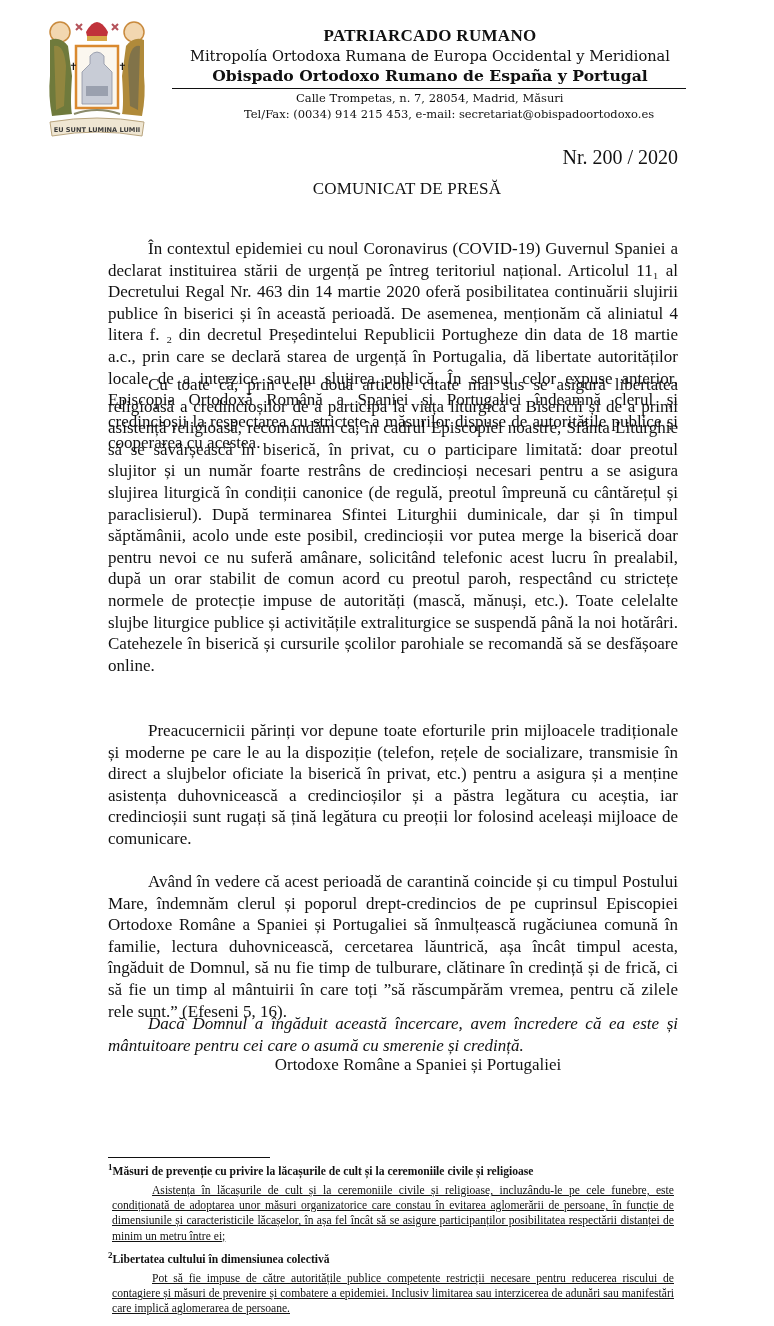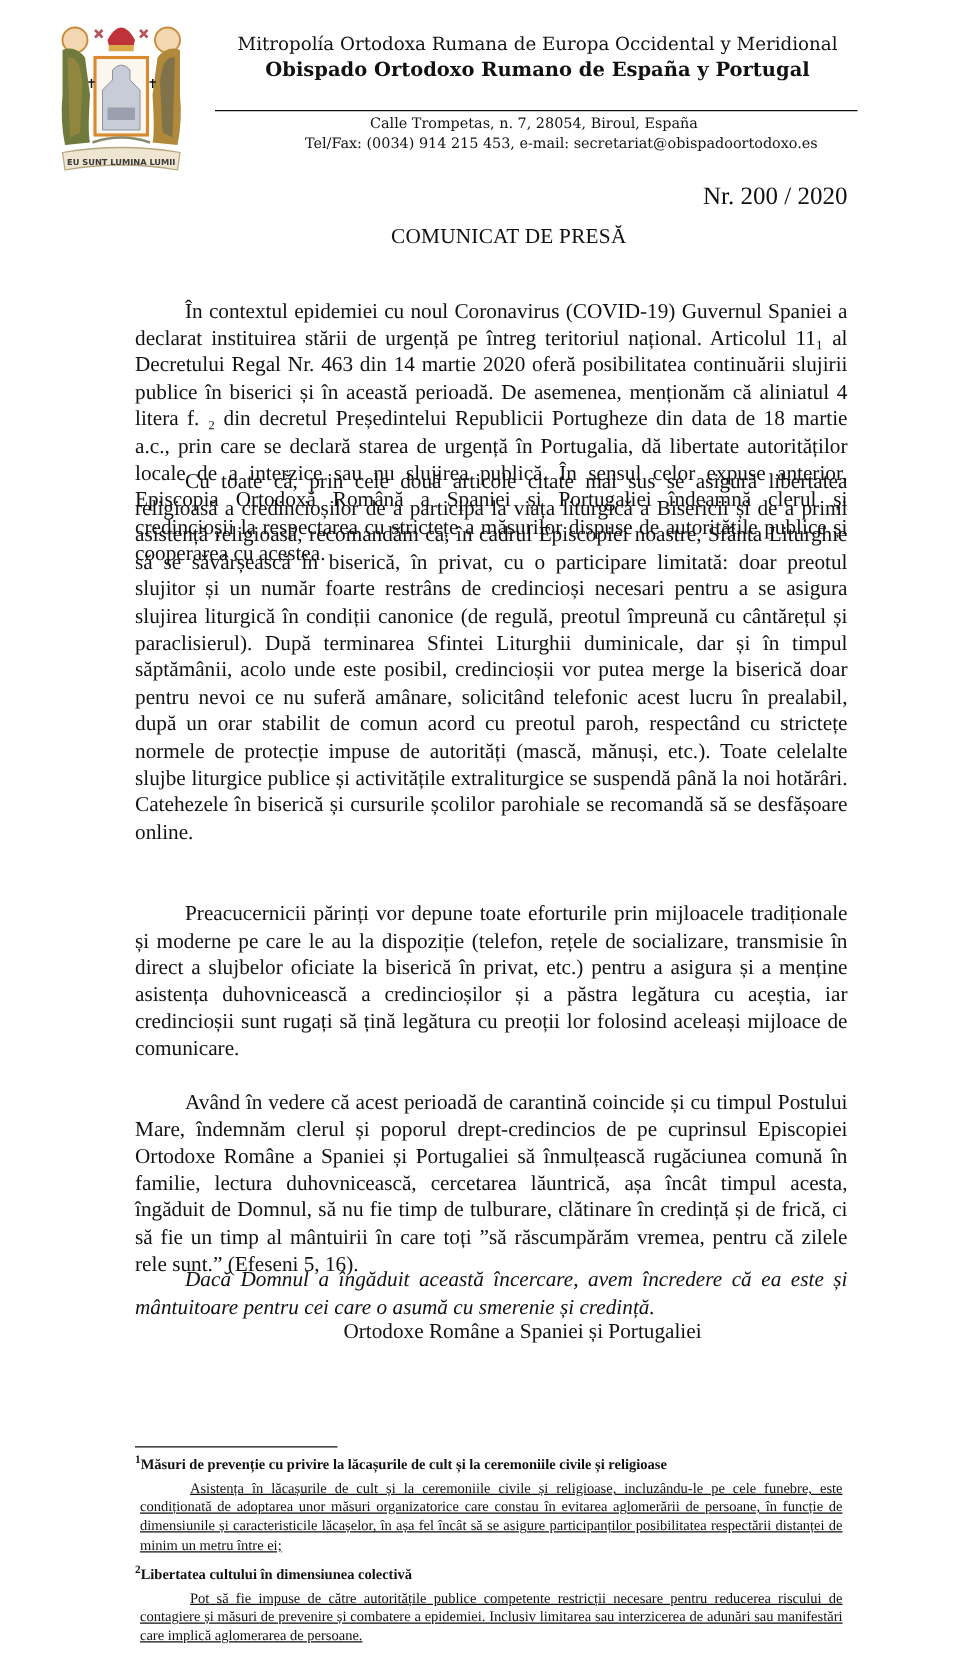--- a/index.html
+++ b/index.html
@@ -54,25 +54,26 @@
   <text x="31" y="64" font-size="10" font-family="DejaVu Sans, sans-serif" fill="#111">✝</text>
   <text x="80" y="64" font-size="10" font-family="DejaVu Sans, sans-serif" fill="#111">✝</text>
 
   <path d="M36 108 Q59 100 82 108" stroke="#8a8a6a" stroke-width="2" fill="none"></path>
 
   <path d="M12 116 Q59 108 106 116 L104 130 Q59 122 14 130 Z" fill="#efe6d2" stroke="#b9a57f" stroke-width="1"></path>
   <text x="59" y="126" text-anchor="middle" font-size="6.6" font-family="DejaVu Sans, sans-serif" font-weight="bold" fill="#3b3b3b">EU SUNT LUMINA LUMII</text>
 </svg>
 
 <div class="header">
+  <div class="h-patri">PATRIARCADO  RUMANO</div>
   <div class="h-mitro">Mitropolía Ortodoxa Rumana de Europa Occidental y Meridional</div>
   <div class="h-obis">Obispado Ortodoxo Rumano de España y Portugal</div>
 </div>
 <div class="h-rule"></div>
-<div class="h-addr h-addr1" style="font-family:'DejaVu Serif', serif;">Calle Trompetas, n. 7, 28054, Biroul, España</div>
+<div class="h-addr h-addr1" style="font-family:'DejaVu Serif', serif;">Calle Trompetas, n. 7, 28054, Madrid, Măsuri</div>
 <div class="h-addr h-addr2" style="font-family:'DejaVu Serif', serif;">Tel/Fax: (0034) 914 215 453,  e-mail: secretariat@obispadoortodoxo.es</div>
 
 <div class="nr">Nr. 200 / 2020</div>
 <div class="title">COMUNICAT DE PRESĂ</div>
 
 <div class="body-text p1">
     <p>În contextul epidemiei cu noul Coronavirus (COVID-19) Guvernul Spaniei a declarat instituirea stării de urgență pe întreg teritoriul național. Articolul 11₁ al Decretului Regal Nr. 463 din 14 martie 2020 oferă posibilitatea continuării slujirii publice în biserici și în această perioadă. De asemenea, menționăm că aliniatul 4 litera f. ₂ din decretul Președintelui Republicii Portugheze din data de 18 martie a.c., prin care se declară starea de urgență în Portugalia, dă libertate autorităților locale de a interzice sau nu slujirea publică. În sensul celor expuse anterior, Episcopia Ortodoxă Română a Spaniei și Portugaliei îndeamnă clerul și credincioșii la respectarea cu strictețe a măsurilor dispuse de autoritățile publice și cooperarea cu acestea.</p>
   </div>
 <div class="body-text p2">
     <p>Cu toate că, prin cele două articole citate mai sus se asigură libertatea religioasă a credincioșilor de a participa la viața liturgică a Bisericii și de a primi asistență religioasă, recomandăm ca, în cadrul Episcopiei noastre, Sfânta Liturghie să se săvârșească în biserică, în privat, cu o participare limitată: doar preotul slujitor și un număr foarte restrâns de credincioși necesari pentru a se asigura slujirea liturgică în condiții canonice (de regulă, preotul împreună cu cântărețul  și paraclisierul). După terminarea Sfintei Liturghii duminicale, dar și în timpul săptămânii, acolo unde este posibil, credincioșii vor putea merge la biserică doar pentru nevoi ce nu suferă amânare, solicitând telefonic acest lucru în prealabil, după un orar stabilit de comun acord cu preotul paroh, respectând cu strictețe normele de protecție impuse de autorități (mască, mănuși, etc.). Toate celelalte slujbe liturgice publice și activitățile extraliturgice se suspendă până la noi hotărâri. Catehezele în biserică și cursurile școlilor parohiale se recomandă să se desfășoare online.</p>

